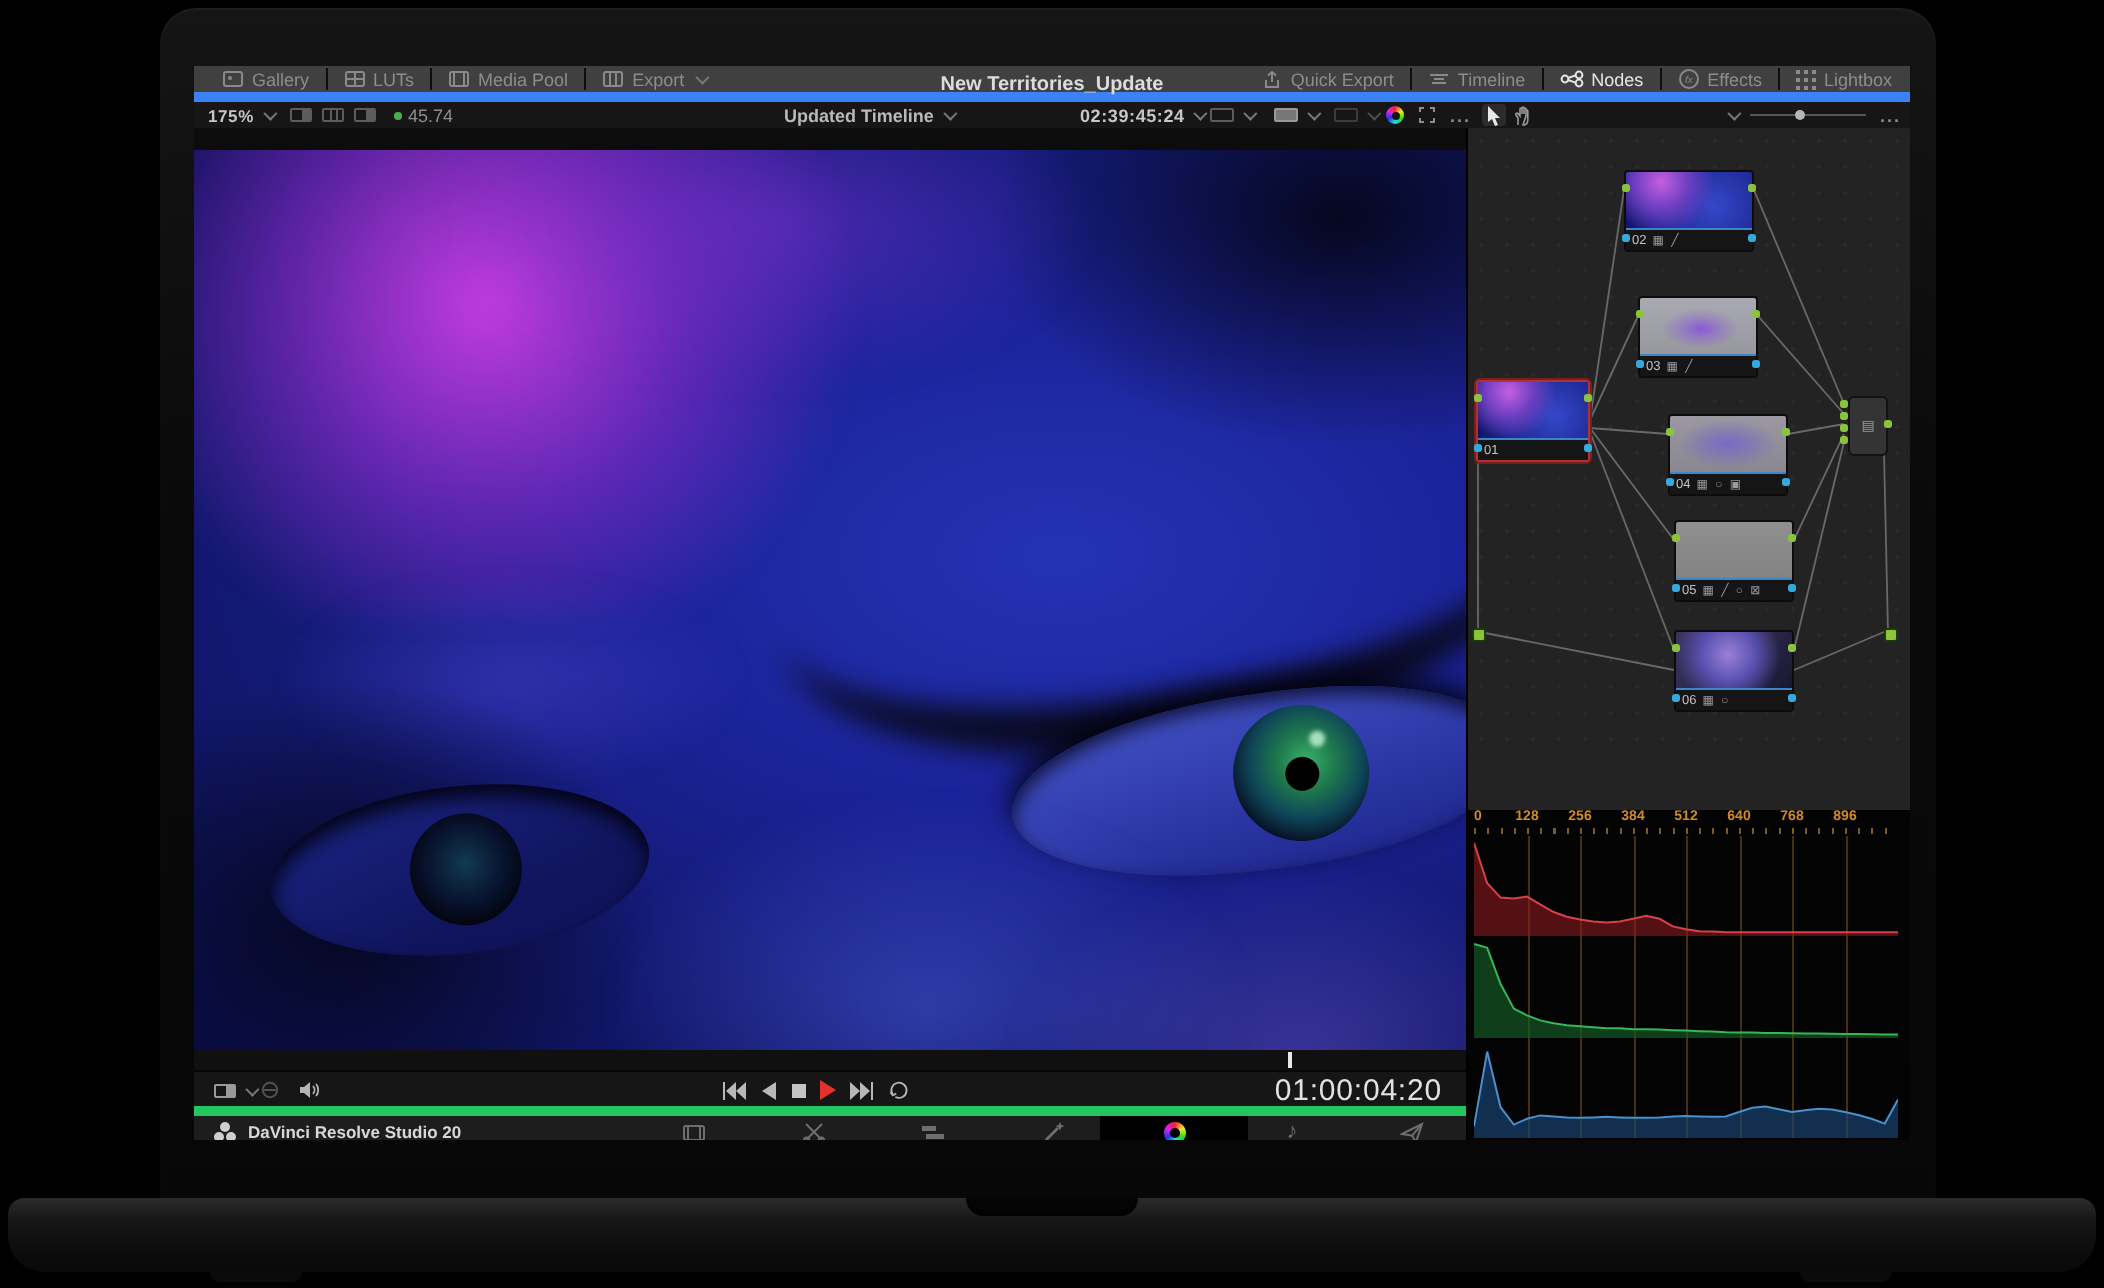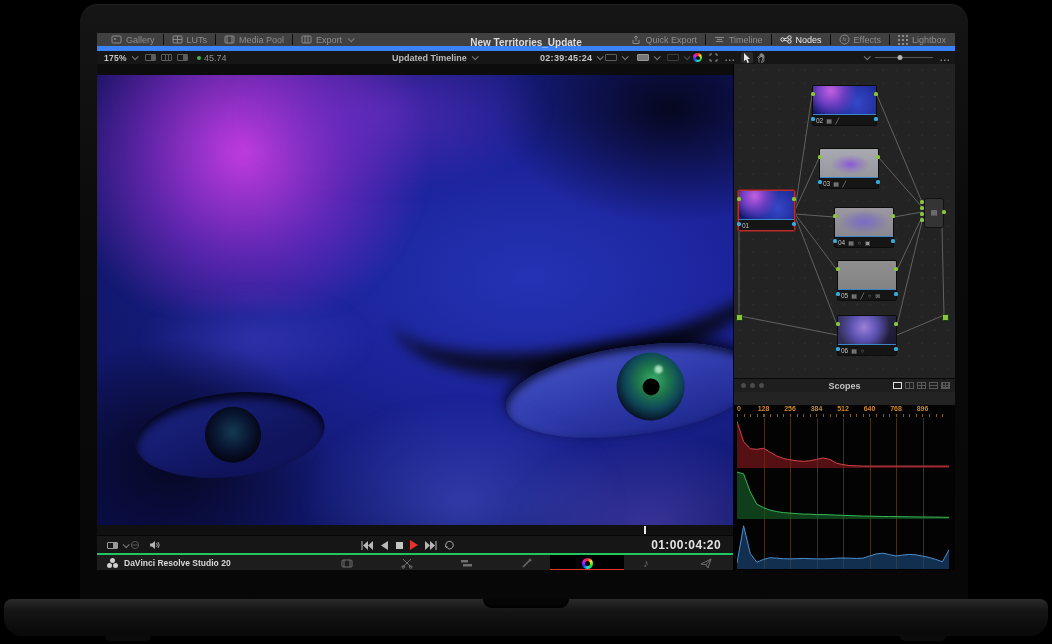--- a/index.html
+++ b/index.html
@@ -46,23 +46,23 @@
   .irisL{position:absolute;left:70px;top:14px;width:56px;height:56px;border-radius:50%;background:radial-gradient(circle at 50% 45%,#123a52 0%,#081430 45%,#04040f 75%);}
   .fx5{left:30%;top:70%;width:55%;height:50%;background:radial-gradient(ellipse,rgba(95,115,255,.38) 0%,transparent 65%);filter:blur(6px);}
   .fx6{left:62%;top:78%;width:50%;height:45%;background:radial-gradient(ellipse,rgba(150,120,255,.30) 0%,transparent 65%);filter:blur(6px);}
   .fx7{left:5%;top:46%;width:40%;height:26%;background:radial-gradient(ellipse,rgba(90,80,230,.35) 0%,transparent 65%);filter:blur(5px);}
   .jog{position:absolute;left:0;top:461px;width:636px;height:10px;background:#101010;}
   .playhead{position:absolute;left:547px;top:1px;width:2px;height:8px;background:#e8e8e8;}
   .transport{position:absolute;left:0;top:471px;width:636px;height:18px;background:#161616;border-top:1px solid #060606;box-sizing:border-box;}
   .titem{position:absolute;top:0;height:18px;display:flex;align-items:center;gap:3px;color:#b5b5b5;}
   .playtri{width:0;height:0;border-left:8px solid #e5322d;border-top:5px solid transparent;border-bottom:5px solid transparent;}
   .stopsq{width:7px;height:7px;background:#c4c4c4;}
-  .tc2{font-size:12px;font-weight:bold;color:#e2e2e2;letter-spacing:.4px;}
+  .tc2{font-size:15px;font-weight:normal;color:#e2e2e2;letter-spacing:.4px;}
   
-  .appbar{position:absolute;left:0;top:489px;width:636px;height:17px;background:#1d1d1d;border-top:2px solid #22c55e;box-sizing:border-box;}
+  .appbar{position:absolute;left:0;top:489px;width:636px;height:17px;background:#1d1d1d;border-top:5px solid #22c55e;box-sizing:border-box;}
   .brand{position:absolute;left:10px;top:0;height:16px;display:flex;align-items:center;gap:6px;color:#d8d8d8;font-weight:bold;font-size:8.5px;}
   .logo3{position:relative;width:11px;height:10px;}
   .logo3 i{position:absolute;width:5px;height:5px;border-radius:50%;background:#cfcfcf;}
   .logo3 i:nth-child(1){left:3px;top:0;}
   .logo3 i:nth-child(2){left:0;top:5px;}
   .logo3 i:nth-child(3){left:6px;top:5px;}
   .page{position:absolute;top:0;width:34px;height:16px;display:flex;align-items:center;justify-content:center;color:#6e6e6e;}
   .page.active{background:#000;width:74px;}
   .underline{position:absolute;left:0;bottom:0;width:100%;height:2px;background:#e5322d;}
   .musicnote{font-size:11px;line-height:1;}
@@ -506,35 +506,20 @@
         </div>
         <span class="ndot dg" style="left:186px;top:136px;"></span>
         <span class="ndot dg" style="left:186px;top:142px;"></span>
         <span class="ndot dg" style="left:186px;top:148px;"></span>
         <span class="ndot dg" style="left:186px;top:154px;"></span>
 
         <span class="edot" style="left:2px;top:250px;"></span>
         <span class="edot" style="left:208px;top:250px;"></span>
       </div>
 
-      <div class="scopeshdr">
-        <span class="wdots">
-            <i></i>
-            <i></i>
-            <i></i>
-          </span>
-        <span class="scopestitle">Scopes</span>
-        <span class="layouts">
-          <span class="lay on"></span>
-          <span class="lay v2"></span>
-          <span class="lay q"></span>
-          <span class="lay h2"></span>
-          <span class="lay g9"></span>
-        </span>
-      </div>
 
       <div class="hist">
         <div class="hticks" id="hticks">
             <span style="left: 3px; transform: none;">0</span>
             <span style="left: 29.5px;">128</span>
             <span style="left: 56px;">256</span>
             <span style="left: 82.5px;">384</span>
             <span style="left: 109px;">512</span>
             <span style="left: 135.5px;">640</span>
             <span style="left: 162px;">768</span>

